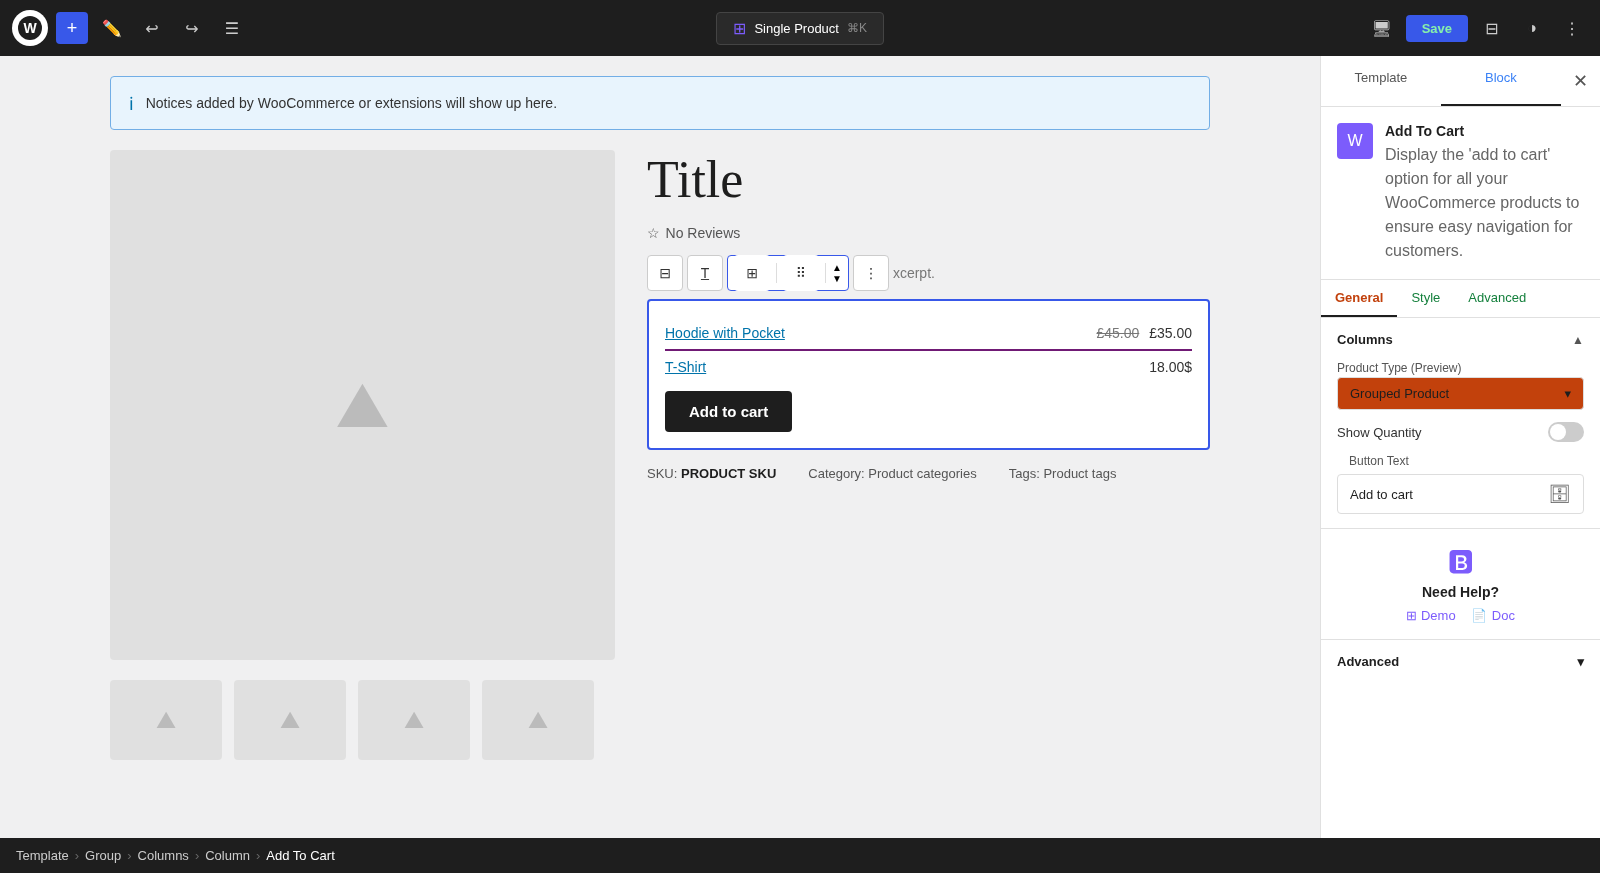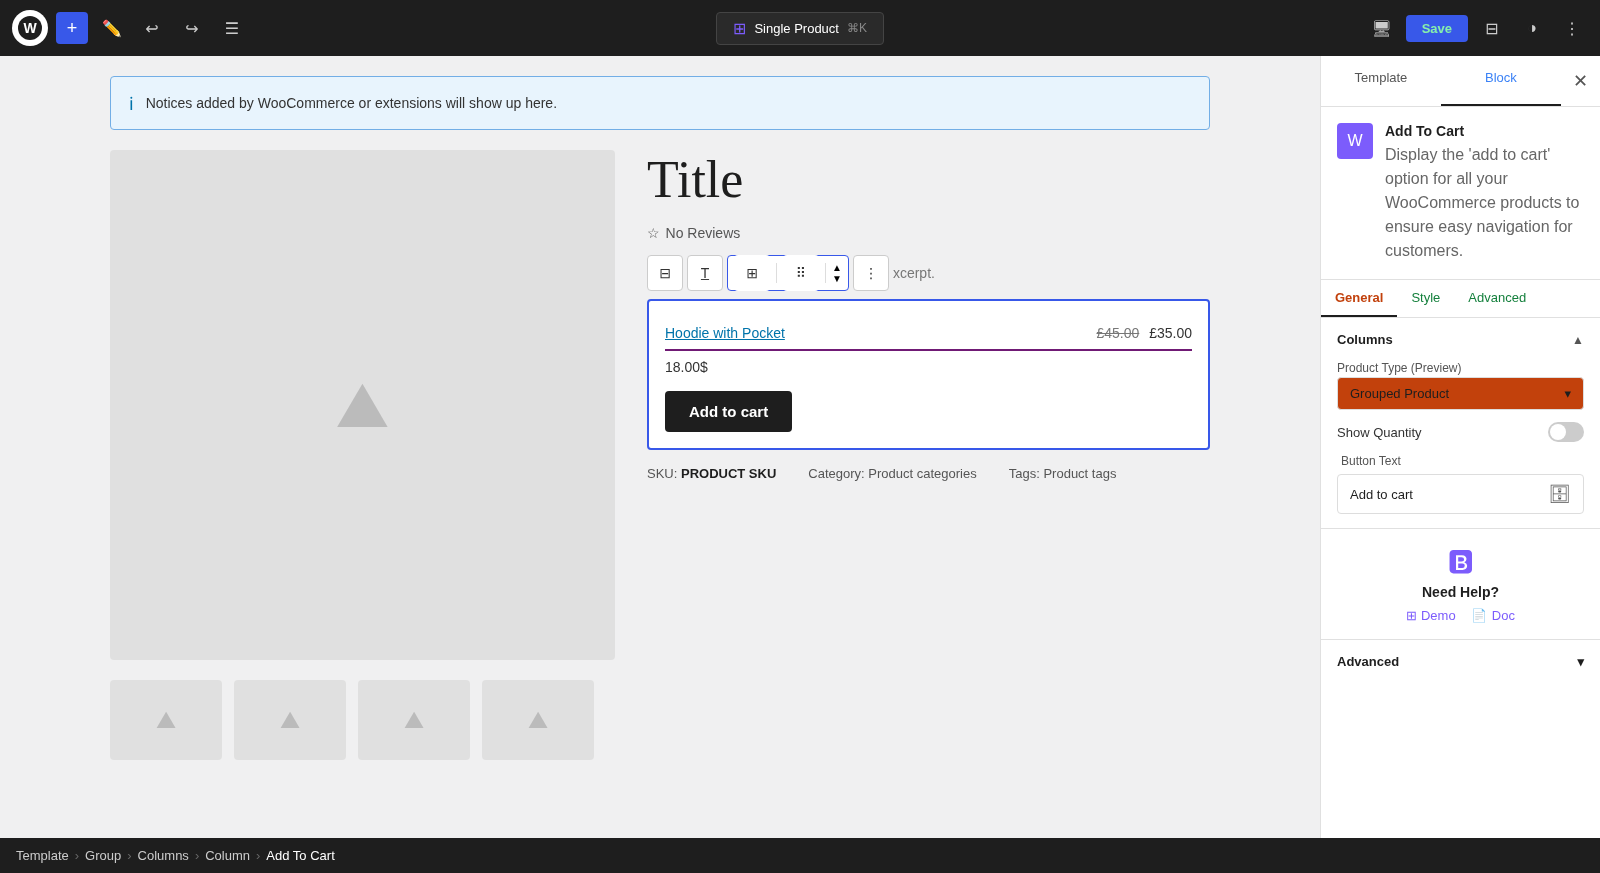--- a/index.html
+++ b/index.html
@@ -221,21 +221,21 @@
     .toggle {
       width: 36px; height: 20px; background: #ccc; border-radius: 10px;
       position: relative; cursor: pointer; flex-shrink: 0;
     }
     .toggle-knob {
       width: 16px; height: 16px; background: #fff; border-radius: 50%;
       position: absolute; top: 2px; left: 2px; transition: left 0.2s;
     }
 
     
-    .btn-text-label { font-size: 12px; color: #555; margin: 12px 4px 6px; }
+    .btn-text-label { font-size: 12px; color: #555; margin: 12px 12px 6px; }
     .btn-text-field {
       width: 100%; border: 1px solid #ddd; border-radius: 4px; padding: 8px 12px;
       font-size: 13px; color: #1e1e1e; display: flex; align-items: center;
       justify-content: space-between;
     }
     .db-icon { font-size: 18px; color: #555; }
 
     
     .need-help {
       padding: 16px; text-align: center; border-bottom: 1px solid #e0e0e0;
@@ -342,20 +342,21 @@
 
           <div class="grouped-table">
             <div class="grouped-row">
               <span class="grouped-product-name">Hoodie with Pocket</span>
               <span class="grouped-price">
                 <span class="grouped-price-old">£45.00</span>
                 <span class="grouped-price-new">£35.00</span>
               </span>
             </div>
             <div class="grouped-row">
+              <span class="grouped-product-name">T-Shirt</span>
               <span class="grouped-price">18.00$</span>
             </div>
             <button class="add-to-cart-btn">Add to cart</button>
           </div>
 
           <div class="product-meta">
             <div class="product-meta-item">
               <span>SKU:</span>
               <strong>PRODUCT SKU</strong>
             </div>

